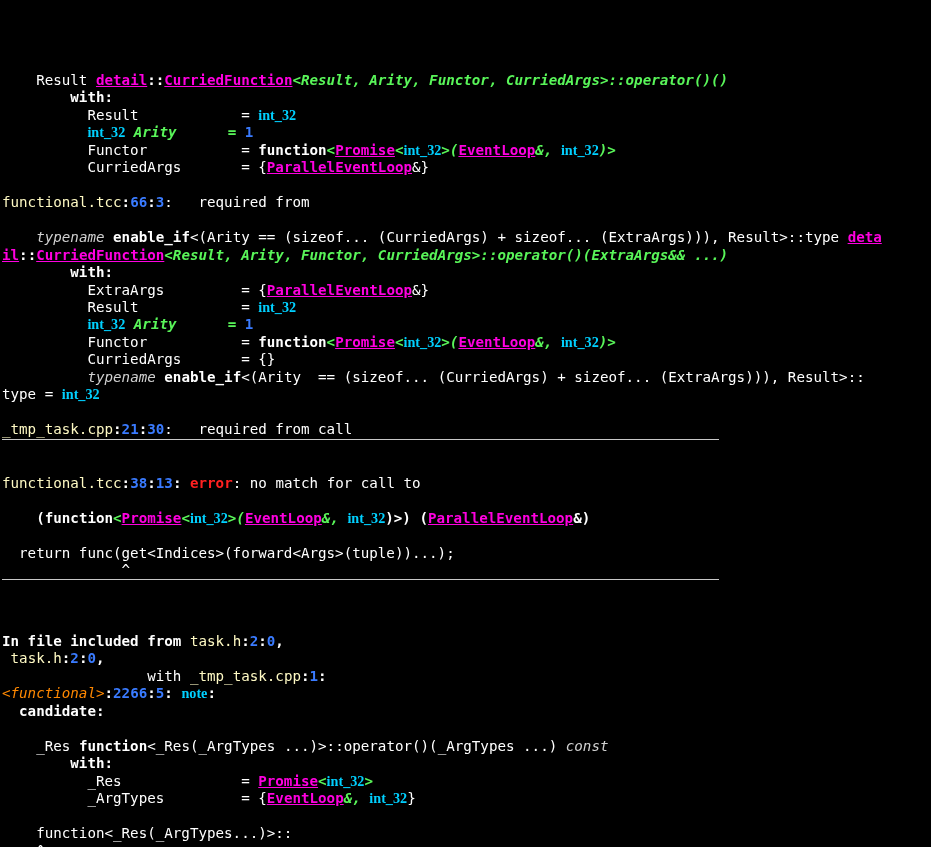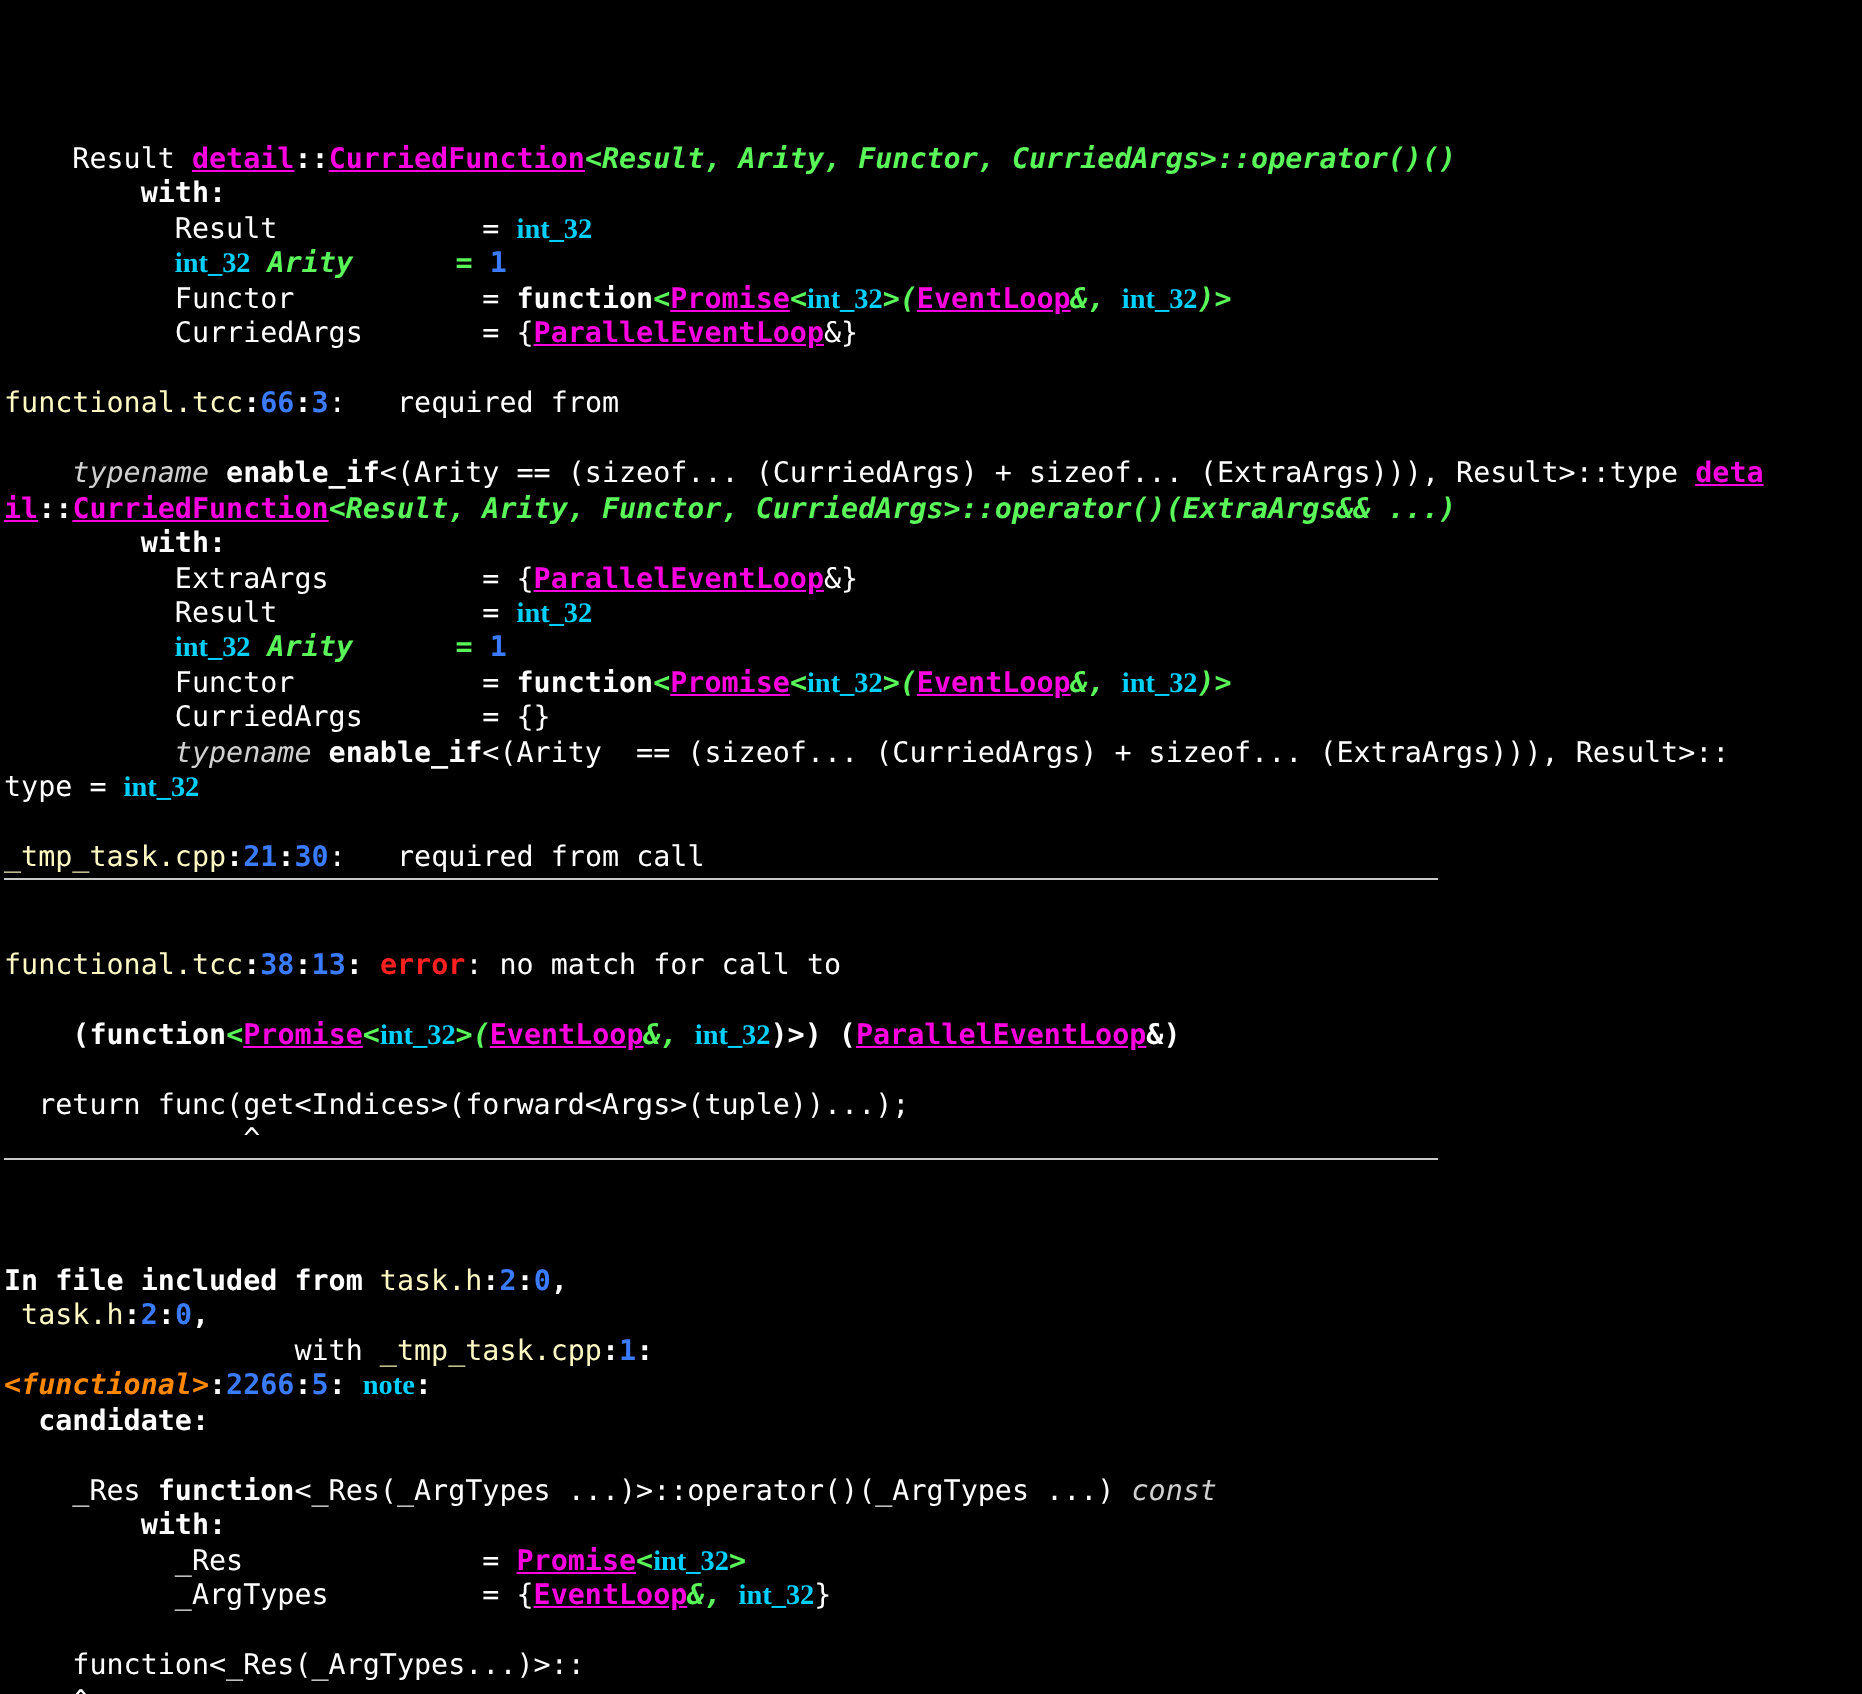--- a/index.html
+++ b/index.html
@@ -14,21 +14,21 @@
     box-sizing: border-box;
     white-space: pre;
     overflow: hidden;
   }
   .bold { font-weight: bold; color:#ffffff;}
   .magenta { color: #ff00e0; font-weight: bold; text-decoration: underline;}
   .cyan { color: #00d0ff; font-weight: bold; font-family: Liberation Serif, serif;}
   .blue { color: #3a7bff;font-weight: bold; }
   .green { color: #59f559; font-weight: bold; font-style: italic;}
   .yellow { color: #fef9c3; font-weight: normal;}
-  .orange { color: #ff8800; font-weight: bold;}
+  .orange { color: #ff8800; font-weight: normal;}
   .red { color: #ff2020; font-weight: bold;}
   .italic { font-style: italic; }
   .dim { color:#ffffff;}
   hr.sep {
     border: none;
     border-top: 1px solid #c8c8c8;
     margin: 0;
     width: 717px;
     height:0;
   }

